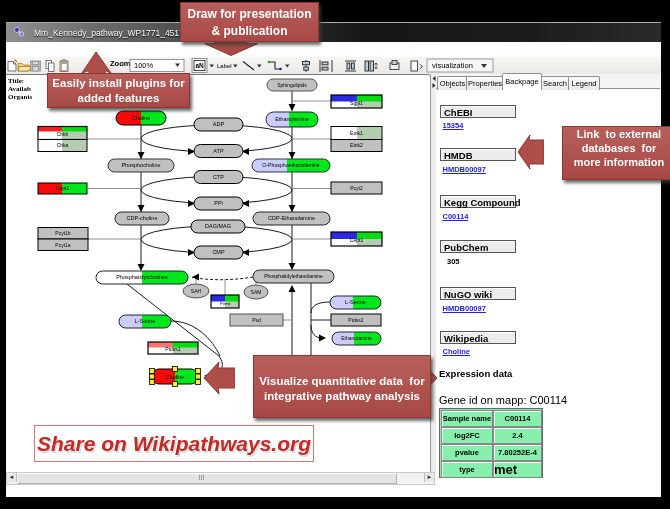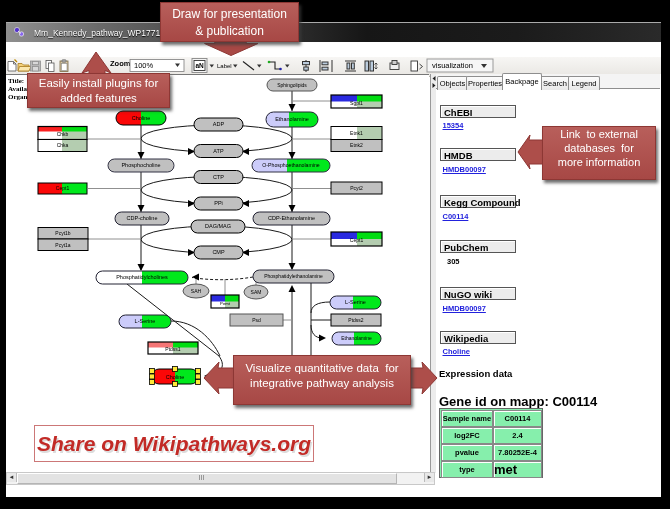--- a/index.html
+++ b/index.html
@@ -19,22 +19,22 @@
   background:linear-gradient(#f7f6f4,#e9e7e3);border-bottom:1px solid #b9b6b0;}
 #canvas{position:absolute;left:0;top:52px;width:423px;height:399px;background:#fff;
   border-top:1px solid #777;}
 #splitter{position:absolute;left:424px;top:52px;width:6px;height:399px;background:#ececec;border-left:1px solid #999;}
 #rpanel{position:absolute;left:430px;top:52px;width:225px;height:399px;background:#fff;}
 #hscroll{position:absolute;left:0;top:450px;width:427px;height:11px;background:#f2f2f2;border:1px solid #c8c8c8;}
 #statusbar{position:absolute;left:0;top:462px;width:655px;height:13px;
   background:#f1f0ee;border-top:1px solid #aaa;font-size:7.2px;color:#111;white-space:nowrap;overflow:hidden;}
 
 .callout{position:absolute;background:linear-gradient(#b85f5b,#a74845);border:1px solid #8d3734;
-  color:#fff;font-weight:normal;text-align:center;
-  box-shadow:2px 3px 3px rgba(60,60,60,0.75);}
+  color:#fff;font-weight:bold;text-align:center;
+  box-shadow:2px 3px 3px rgba(60,60,60,0.75);margin-left:20px;}
 
 .hdrbox{position:absolute;left:4px;width:71px;height:11px;white-space:nowrap;overflow:visible;background:#ececec;
   border:1px solid #555;box-shadow:inset 1px 1px 0 #fff;
   font-weight:bold;font-size:9.5px;color:#000;padding-left:3px;line-height:13px;}
 .lnk{position:absolute;left:6.5px;color:#2222dd;font-weight:bold;font-size:7.5px;text-decoration:underline;}
 .tab{position:absolute;top:2px;height:13px;background:linear-gradient(#fcfcfc,#e8e8e8);
   border:1px solid #8e8e8e;border-bottom:none;border-radius:2px 2px 0 0;
   font-size:7.5px;color:#000;text-align:center;line-height:13px;}
 </style>
 </head>
@@ -317,21 +317,21 @@
 <div class="lnk" style="top:90.5px">HMDB00097</div>
 <div class="hdrbox" style="top:121px">Kegg Compound</div>
 <div class="lnk" style="top:137.5px">C00114</div>
 <div class="hdrbox" style="top:166px">PubChem</div>
 <div class="abs" style="left:11px;top:182.5px;font-size:7.5px;font-weight:bold;color:#000">305</div>
 <div class="hdrbox" style="top:213px">NuGO wiki</div>
 <div class="lnk" style="top:229.5px">HMDB00097</div>
 <div class="hdrbox" style="top:256.5px">Wikipedia</div>
 <div class="lnk" style="top:273.0px">Choline</div>
 <div class="abs" style="left:3px;top:294px;font-size:9.5px;font-weight:bold;color:#000">Expression data</div>
-<div class="abs" style="left:3px;top:320px;font-size:13px;font-weight:bold;color:#000">Gene id on mapp: C00114</div>
+<div class="abs" style="left:3px;top:320px;font-size:11px;font-weight:normal;color:#000">Gene id on mapp: C00114</div>
 <div class="abs" style="left:3px;top:334px;width:102px;height:68px;border:1.5px solid #666;background:#86efac">
 <div class="abs" style="left:1px;top:1px;width:50px;height:14.5px;border:1px solid #888;box-shadow:inset 1px 1px 0 #fff;font-size:7.5px;font-weight:bold;text-align:center;line-height:15px">Sample name</div>
 <div class="abs" style="left:53px;top:1px;width:47px;height:14.5px;border:1px solid #888;box-shadow:inset 1px 1px 0 #fff;font-size:7.5px;font-weight:bold;text-align:center;line-height:15px">C00114</div>
 <div class="abs" style="left:1px;top:18px;width:50px;height:14.5px;border:1px solid #888;box-shadow:inset 1px 1px 0 #fff;font-size:7.5px;font-weight:bold;text-align:center;line-height:15px">log2FC</div>
 <div class="abs" style="left:53px;top:18px;width:47px;height:14.5px;border:1px solid #888;box-shadow:inset 1px 1px 0 #fff;font-size:7.5px;font-weight:bold;text-align:center;line-height:15px">2.4</div>
 <div class="abs" style="left:1px;top:35px;width:50px;height:14.5px;border:1px solid #888;box-shadow:inset 1px 1px 0 #fff;font-size:7.5px;font-weight:bold;text-align:center;line-height:15px">pvalue</div>
 <div class="abs" style="left:53px;top:35px;width:47px;height:14.5px;border:1px solid #888;box-shadow:inset 1px 1px 0 #fff;font-size:7.5px;font-weight:bold;text-align:center;line-height:15px">7.80252E-4</div>
 <div class="abs" style="left:1px;top:52px;width:50px;height:14.5px;border:1px solid #888;box-shadow:inset 1px 1px 0 #fff;font-size:7.5px;font-weight:bold;text-align:center;line-height:15px">type</div>
 <div class="abs" style="left:53px;top:52px;width:47px;height:14.5px;border:1px solid #888;box-shadow:inset 1px 1px 0 #fff;font-size:13px;font-weight:bold;text-align:left;line-height:15px">met</div>
 </div>
@@ -348,21 +348,21 @@
 <path d="M14,0 L47,0 L46,4.5 L58,4.5 L31,16.5 L4.5,4.5 L15,4.5 Z" fill="#a84845" stroke="#8d3734" stroke-width="1"></path>
   </svg>
 <div class="callout" style="left:27px;top:73px;width:141px;height:31px;font-size:11.5px;line-height:15px;padding-top:2px;z-index:10">Easily install plugins for<br>added features</div>
 <svg class="abs" style="left:78px;top:52px;z-index:9" width="40" height="23" viewBox="0 0 40 23">
 <path d="M18,0 L33,21 L27,18.5 L27,23 L11,23 L11,18.5 L4,21 Z" fill="#ad4e4a" stroke="#8d3734" stroke-width="1"></path>
   </svg>
 <div class="callout" style="left:542px;top:126px;width:112px;height:52px;font-size:11px;line-height:14px;z-index:10">Link&nbsp; to external<br>databases&nbsp; for<br>more information</div>
 <svg class="abs" style="left:517px;top:135px;z-index:9" width="27" height="34" viewBox="0 0 27 34">
 <path d="M27,5 L12,5 L13,0 L1,17 L13,34 L12,29 L27,29 Z" fill="#ad4e4a" stroke="#8d3734" stroke-width="1"></path>
   </svg>
-<div class="callout" style="left:233px;top:355px;width:176px;height:43px;font-size:11.5px;line-height:15px;padding-top:5px;z-index:10">Visualize quantitative data&nbsp; for<br>integrative pathway analysis</div>
+<div class="callout" style="left:233px;top:355px;width:176px;height:43px;font-size:11.5px;line-height:15px;padding-top:18px;z-index:10">Visualize quantitative data&nbsp; for<br>integrative pathway analysis</div>
 <svg class="abs" style="left:203px;top:360px;z-index:9" width="32" height="36" viewBox="0 0 32 36">
 <path d="M32,8 L15,8 L16,2 L1,18 L16,34 L15,28 L32,28 Z" fill="#ad4e4a" stroke="#8d3734" stroke-width="1"></path>
   </svg>
 <svg class="abs" style="left:409px;top:358px;z-index:9" width="29" height="40" viewBox="0 0 29 40">
 <path d="M0,10 L14,10 L13,4 L28,20 L13,36 L14,30 L0,30 Z" fill="#ad4e4a" stroke="#8d3734" stroke-width="1"></path>
   </svg>
 <div class="abs" style="left:34px;top:425px;width:278px;height:35px;background:#fff;border:1px solid #cc7777;z-index:10;
 text-align:center;font-size:21px;font-weight:bold;font-style:italic;color:#c22a26;line-height:35px;
 text-shadow:1.5px 1.5px 0px #dcdcdc;">Share on Wikipathways.org</div>
 

